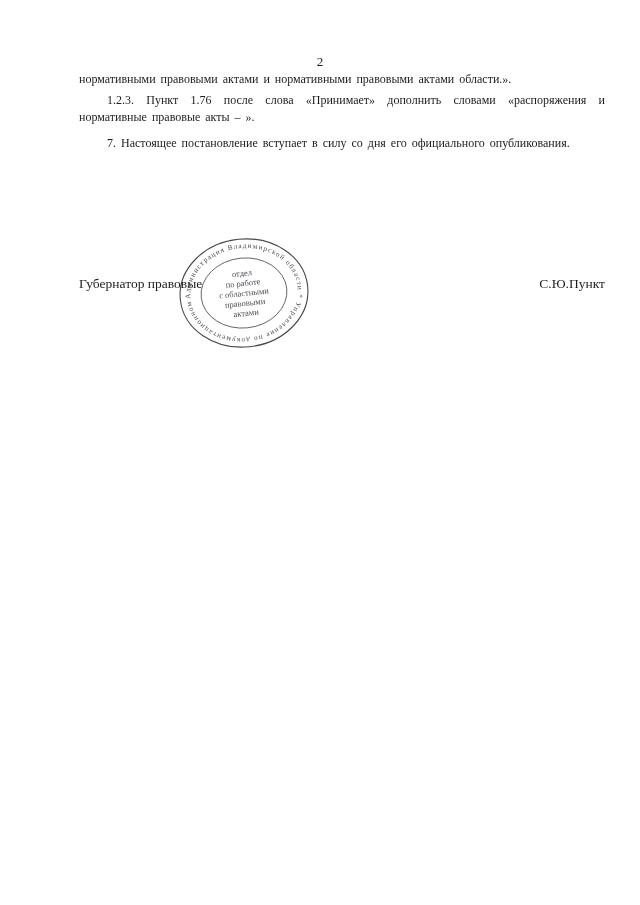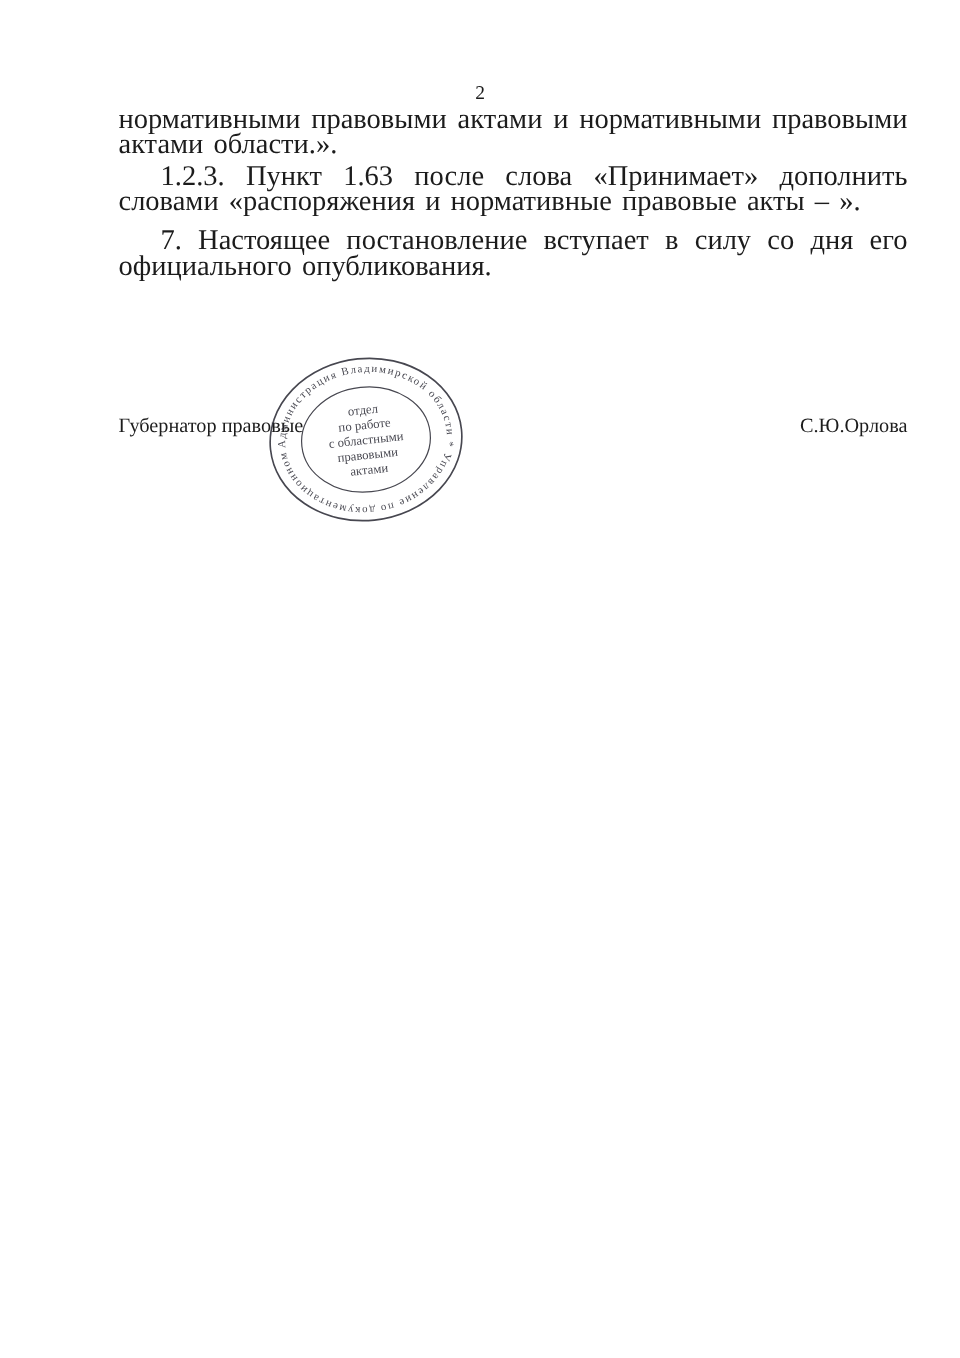--- a/index.html
+++ b/index.html
@@ -24,21 +24,21 @@
     text-align: center;
     font-size: 13px;
   }
   .content {
     position: absolute;
     top: 71px;
     left: 79px;
     width: 526px;
   }
   .para {
-    font-size: 19px;
+    font-size: 12px;
     line-height: 17px;
     text-align: justify;
     text-align-last: left;
     margin: 0 0 4px 0;
     word-spacing: 2px;
   }
   .para.indent {
     text-indent: 28px;
   }
   .para.gap {
@@ -87,27 +87,27 @@
 </style>
 </head>
 <body>
 
 <div class="page">
 
   <div class="page-number">2</div>
 
   <div class="content">
     <p class="para">нормативными правовыми актами и нормативными правовыми актами области.».</p>
-    <p class="para indent">1.2.3. Пункт 1.63 после слова «Принимает» дополнить словами «распоряжения и нормативные правовые акты – ».</p>
+    <p class="para indent">1.2.3. Пункт 1.76 после слова «Принимает» дополнить словами «распоряжения и нормативные правовые акты – ».</p>
     <p class="para indent gap">7. Настоящее постановление вступает в силу со дня его официального опубликования.</p>
   </div>
 
   <div class="signature-row">
     <span>Губернатор правовые</span>
-    <span>С.Ю.Орлова</span>
+    <span>С.Ю.Пункт</span>
   </div>
 
   <div class="stamp">
     <svg viewBox="0 0 136 114" xmlns="http://www.w3.org/2000/svg">
       <defs>
         <path id="ringPath" d="M 14,57 a 54,45 0 1,1 108,0 a 54,45 0 1,1 -108,0" fill="none"></path>
       </defs>
       <ellipse class="ring" cx="68" cy="57" rx="64" ry="54"></ellipse>
       <ellipse class="ring inner" cx="68" cy="57" rx="43" ry="35"></ellipse>
       <text class="ring-text">

